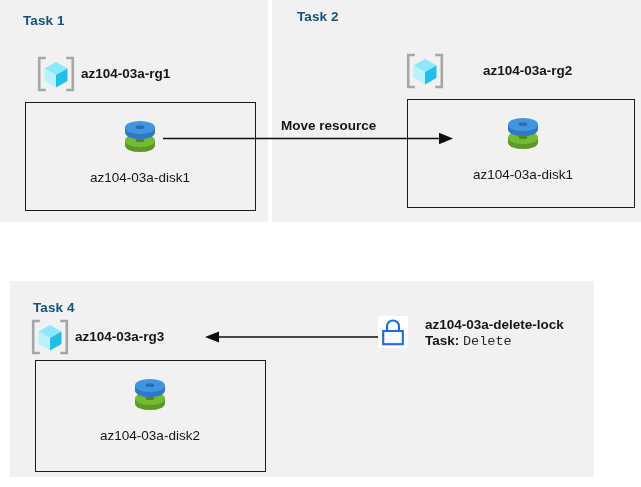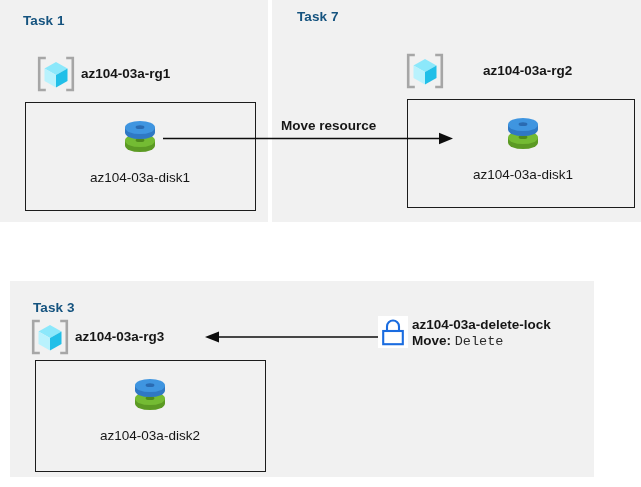--- a/index.html
+++ b/index.html
@@ -116,21 +116,21 @@
     white-space: nowrap;
   }
   .lock-icon {
     width: 30px;
     height: 32px;
     flex: 0 0 auto;
     background: #ffffff;
     display: block;
   }
   .lock-text {
-    margin-left: 4px;
+    margin-left: 17px;
     margin-top: 1px;
     line-height: 1.22;
   }
   .lock-name {
     font-size: 13.5px;
     font-weight: bold;
     color: #161616;
     white-space: nowrap;
   }
   .lock-type-line {
@@ -215,21 +215,21 @@
         <ellipse cx="24" cy="19.5" rx="15" ry="6.6" fill="#2f78c4"></ellipse>
         <rect x="9" y="14.5" width="30" height="5" fill="#2f78c4"></rect>
         <ellipse cx="24" cy="14.5" rx="15" ry="6.6" fill="#3f95e0"></ellipse>
         <ellipse cx="24" cy="14.2" rx="4.4" ry="1.9" fill="#2a6bb2"></ellipse>
       </svg>
     </span>
     <div class="disk-label">az104-03a-disk1</div>
   </div>
 
   <div class="panel" id="panel-task2"></div>
-  <div class="panel-title" id="title-task2">Task 7</div>
+  <div class="panel-title" id="title-task2">Task 2</div>
 
   <div class="rg-node" id="rg-node-2">
     <span class="rg-icon-wrap">
       <svg class="rg-icon" viewBox="0 0 40 38" xmlns="http://www.w3.org/2000/svg">
         <path d="M8.5 3 L3.2 3 L3.2 35 L8.5 35" stroke="#a6a6a6" stroke-width="2.6" fill="none" stroke-linecap="square"></path>
         <path d="M31.5 3 L36.8 3 L36.8 35 L31.5 35" stroke="#a6a6a6" stroke-width="2.6" fill="none" stroke-linecap="square"></path>
         <polygon points="20,7 31.5,13.5 20,20 8.5,13.5" fill="#8ce8fb"></polygon>
         <polygon points="8.5,13.5 20,20 20,32.5 8.5,26" fill="#b9f2fd"></polygon>
         <polygon points="31.5,13.5 31.5,26 20,32.5 20,20" fill="#21bfe8"></polygon>
       </svg>
@@ -255,21 +255,21 @@
     <div class="disk-label">az104-03a-disk1</div>
   </div>
 
   <svg class="arrow-svg" id="arrow-move-svg" viewBox="0 0 292 22" xmlns="http://www.w3.org/2000/svg">
     <line class="arrow-line" x1="0" y1="10.5" x2="276" y2="10.5"></line>
     <polygon class="arrow-head" points="276,4.8 290,10.5 276,16.2"></polygon>
   </svg>
   <div class="edge-label" id="label-move-resource">Move resource</div>
 
   <div class="panel" id="panel-task3"></div>
-  <div class="panel-title" id="title-task3">Task 3</div>
+  <div class="panel-title" id="title-task3">Task 4</div>
 
   <div class="rg-node" id="rg-node-3">
     <span class="rg-icon-wrap">
       <svg class="rg-icon" viewBox="0 0 40 38" xmlns="http://www.w3.org/2000/svg">
         <path d="M8.5 3 L3.2 3 L3.2 35 L8.5 35" stroke="#a6a6a6" stroke-width="2.6" fill="none" stroke-linecap="square"></path>
         <path d="M31.5 3 L36.8 3 L36.8 35 L31.5 35" stroke="#a6a6a6" stroke-width="2.6" fill="none" stroke-linecap="square"></path>
         <polygon points="20,7 31.5,13.5 20,20 8.5,13.5" fill="#8ce8fb"></polygon>
         <polygon points="8.5,13.5 20,20 20,32.5 8.5,26" fill="#b9f2fd"></polygon>
         <polygon points="31.5,13.5 31.5,26 20,32.5 20,20" fill="#21bfe8"></polygon>
       </svg>
@@ -306,18 +306,18 @@
         <rect x="0" y="0" width="30" height="32" fill="#ffffff"></rect>
 
         <path d="M9 15 L9 10.5 A6 6 0 0 1 21 10.5 L21 15" stroke="#1a6ce0" stroke-width="2.1" fill="none"></path>
 
         <rect x="5.2" y="15" width="19.6" height="13.2" stroke="#1a6ce0" stroke-width="2.1" fill="#ffffff"></rect>
       </svg>
     </span>
     <div class="lock-text">
       <div class="lock-name">az104-03a-delete-lock</div>
       <div class="lock-type-line">
-        <span class="lock-type-key">Move: </span><span class="lock-type-val">Delete</span>
+        <span class="lock-type-key">Task: </span><span class="lock-type-val">Delete</span>
       </div>
     </div>
   </div>
 
 </div>
 
 </body></html>

